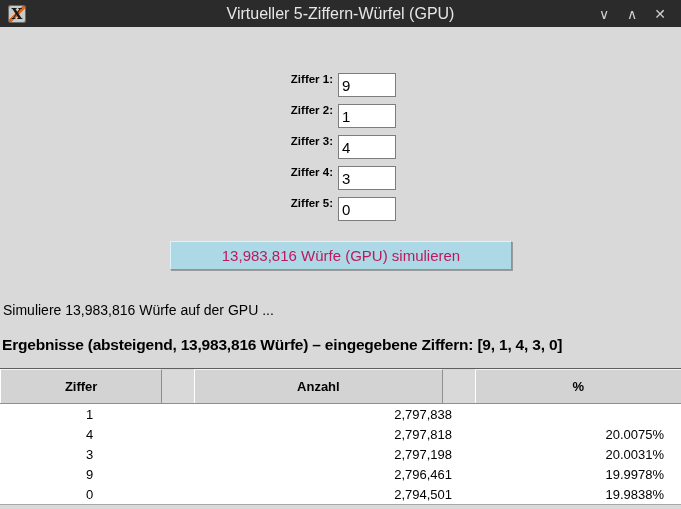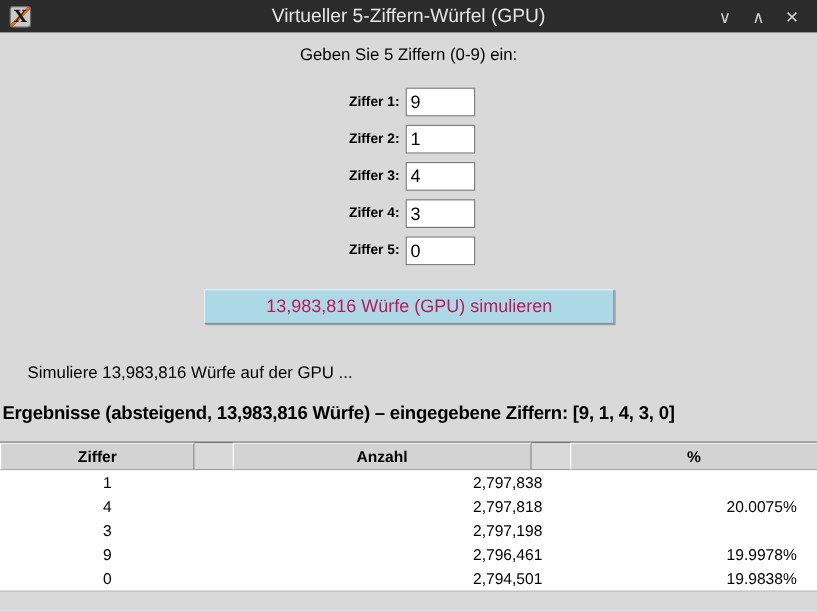--- a/index.html
+++ b/index.html
@@ -32,21 +32,21 @@
   .tb-btn{
     color:#cfcfcf; font-size:14px; width:18px; height:18px; line-height:18px;
     text-align:center; cursor:default; user-select:none;
   }
   
   .heading{
     position:absolute; top:37px; left:0; width:681px;
     text-align:center; font-size:14px;
   }
   .form-row{
-    position:absolute; left:287px; display:flex; align-items:center; height:24px;
+    position:absolute; left:287px; display:flex; align-items:flex-start; height:24px;
   }
   .form-row label{
     width:46px; text-align:right; font-weight:bold; font-size:11.5px; margin-right:5px;
     white-space:nowrap;
   }
   .form-row input{
     width:58px; height:24px; box-sizing:border-box;
     border:1px solid #7d7d7d; background:#fff;
     font-family:"Liberation Sans", sans-serif; font-size:15px; padding:0 2px 0 3px;
     outline:none;
@@ -54,32 +54,32 @@
   .sim-button{
     position:absolute; left:170px; top:241px; width:342px; height:29px;
     background:var(--button_bg,#add8e6);
     border:1px solid; border-color:#dff2f8 #7d9aa4 #7d9aa4 #dff2f8;
     box-shadow:1px 1px 0 #9b9b9b;
     font-family:"Liberation Sans", sans-serif; font-size:15px; color:#be185d;
     text-align:center; cursor:default;
   }
   
   .status-text{
-    position:absolute; left:3px; top:302px; font-size:14px; white-space:nowrap;margin-left:20px;
+    position:absolute; left:3px; top:302px; font-size:14px; white-space:nowrap;
   }
   .results-heading{
     position:absolute; left:2px; top:336px; font-size:15.5px; font-weight:bold;
     letter-spacing:-0.2px; white-space:nowrap;
   }
   
   .table{
     position:absolute; top:368px; left:0; width:681px;
   }
   .thead{
-    display:flex; height:24px; box-sizing:border-box;
+    display:flex; height:36px; box-sizing:border-box;
     border-top:1px solid #5f5f5f; border-bottom:1px solid #8f8f8f;gap:32px;
   }
   .th{
     box-sizing:border-box; background:#d3d3d3;
     border-left:1px solid #ffffff; border-right:1px solid #8f8f8f;
     border-top:1px solid #f2f2f2;
     display:flex; align-items:center; justify-content:center;
     font-weight:bold; font-size:13px;
   }
   .th:last-child{border-right:none;}
@@ -99,21 +99,20 @@
   <div class="titlebar">
     <div class="app-icon">X</div>
     <div class="titlebar-title">Virtueller 5-Ziffern-Würfel (GPU)</div>
     <div class="titlebar-controls">
       <div class="tb-btn">∨</div>
       <div class="tb-btn">∧</div>
       <div class="tb-btn">✕</div>
     </div>
   </div>
 
-  <div class="heading">Geben Sie 5 Ziffern (0-9) ein:</div>
 
   <div class="form-row" style="top:73px">
     <label>Ziffer 1:</label>
     <input type="text" value="9" style="">
   </div>
   <div class="form-row" style="top:104px">
     <label>Ziffer 2:</label>
     <input type="text" value="1" style="">
   </div>
   <div class="form-row" style="top:135px">
@@ -147,20 +146,21 @@
         <div class="td col-1">2,797,838</div>
       </div>
       <div class="tr">
         <div class="td col-0">4</div>
         <div class="td col-1">2,797,818</div>
         <div class="td col-2">20.0075%</div>
       </div>
       <div class="tr">
         <div class="td col-0">3</div>
         <div class="td col-1">2,797,198</div>
+        <div class="td col-2">20.0031%</div>
       </div>
       <div class="tr">
         <div class="td col-0">9</div>
         <div class="td col-1">2,796,461</div>
         <div class="td col-2">19.9978%</div>
       </div>
       <div class="tr">
         <div class="td col-0">0</div>
         <div class="td col-1">2,794,501</div>
         <div class="td col-2">19.9838%</div>

